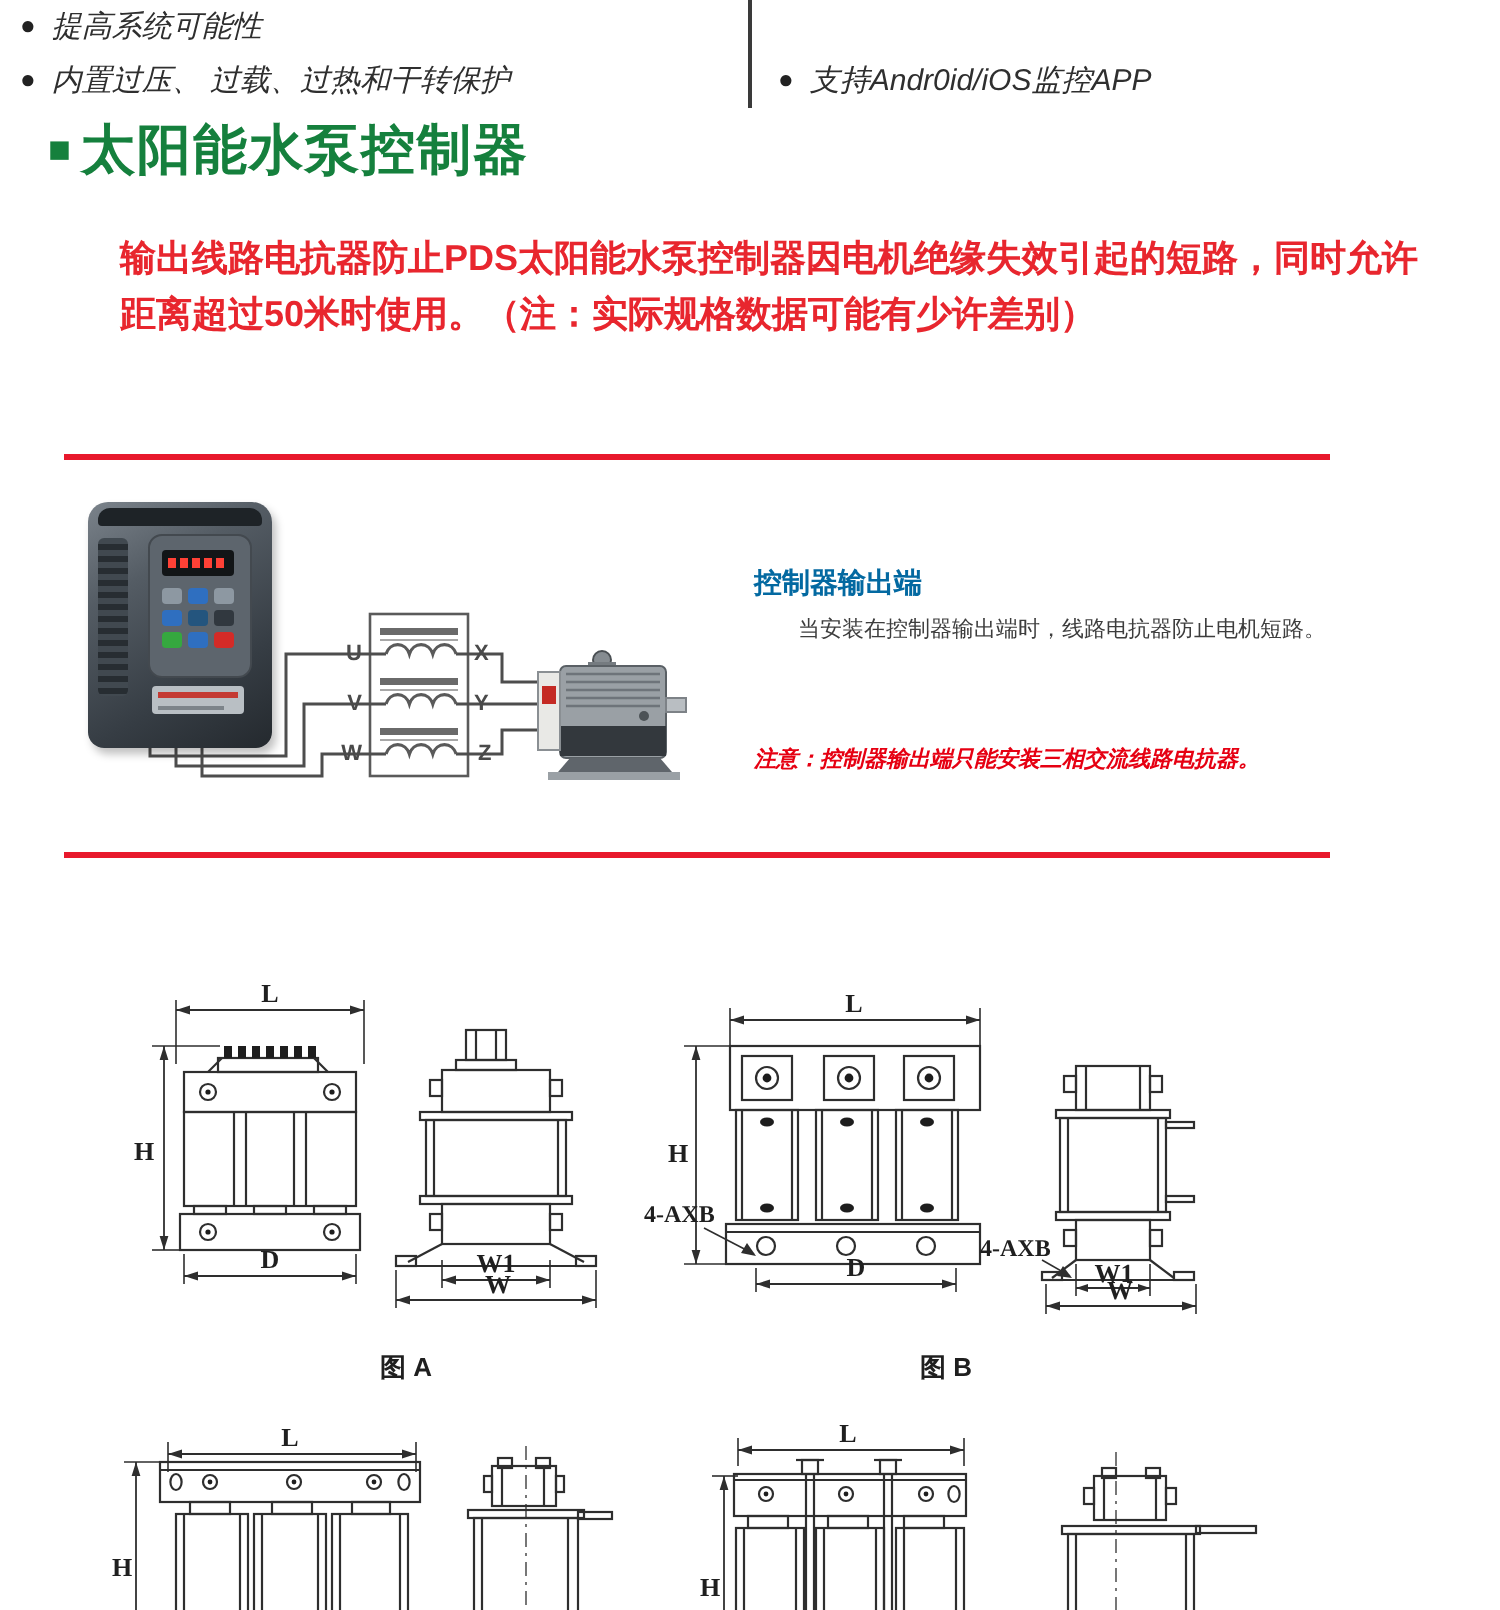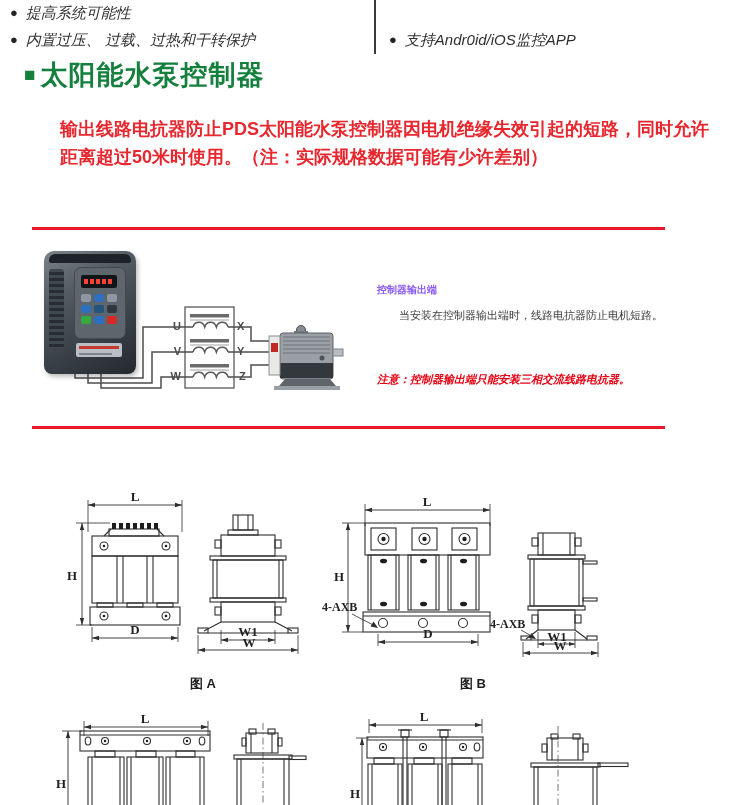--- a/index.html
+++ b/index.html
@@ -37,21 +37,21 @@
     overflow:hidden;}
   .inv-display::after{content:"";position:absolute;left:3px;top:4px;width:30px;height:5px;
     background:repeating-linear-gradient(90deg,#ff4136 0 4px,#121517 4px 6px);}
   .inv-btns{position:absolute;left:6px;top:26px;width:38px;display:grid;grid-template-columns:repeat(3,10px);grid-auto-rows:8px;gap:3px;}
   .inv-btns i{border-radius:2px;display:block;}
   .inv-label{position:absolute;left:32px;top:92px;width:46px;height:14px;background:#b9bfc4;border-radius:2px;}
   .inv-label::after{content:"";position:absolute;left:3px;top:3px;right:3px;height:3px;background:#c43a33;}
   .inv-label::before{content:"";position:absolute;left:3px;bottom:2px;right:10px;height:2px;background:#7d848a;}
 
   
-  .out-head{position:absolute;left:377px;top:283px;color:#8b5cf6;font-size:10px;font-weight:bold;}
+  .out-head{position:absolute;left:377px;top:283px;color:#0369a1;font-size:14px;font-weight:bold;}
   .out-body{position:absolute;left:377px;top:305px;width:290px;color:#3d3d3d;font-size:11px;line-height:21px;}
   .out-body .ind{padding-left:22px;}
   .out-note{position:absolute;left:377px;top:372px;color:#e60012;font-size:11px;font-weight:bold;font-style:italic;}
 
   
   svg text{font-family:"Liberation Serif",serif;}
   .ln{stroke:#2e2e2e;fill:none;stroke-width:1.1;}
   .lnthin{stroke:#2e2e2e;fill:none;stroke-width:.8;}
   .dim{stroke:#2e2e2e;fill:none;stroke-width:.9;}
   .ah{fill:#2e2e2e;stroke:none;}

